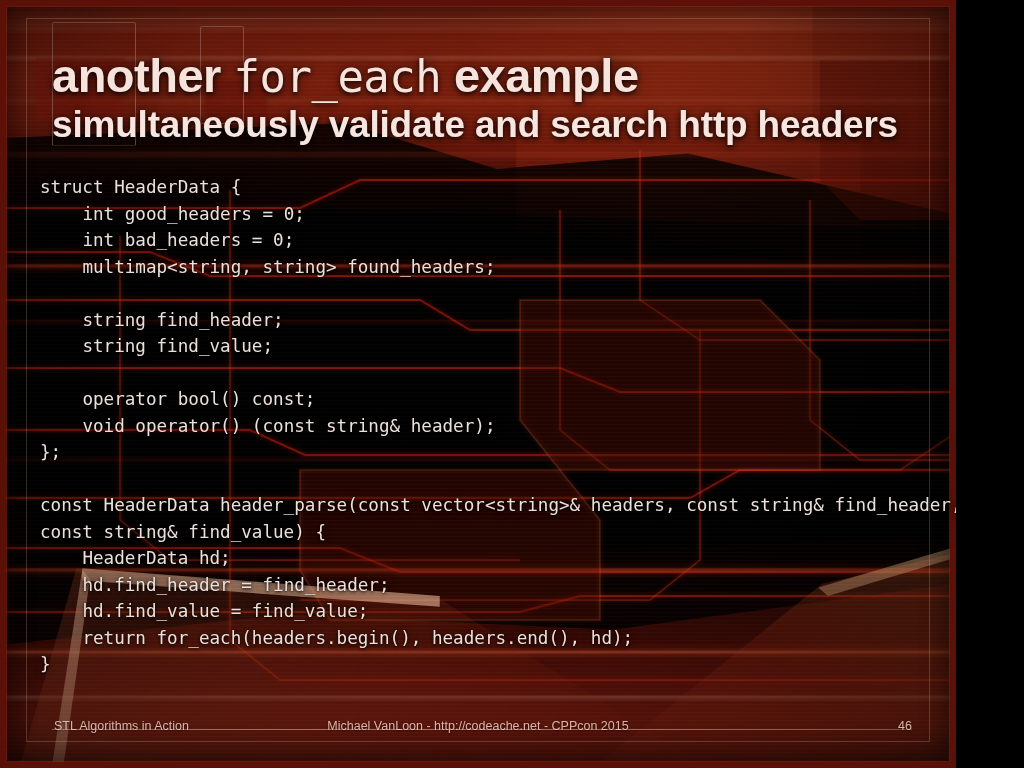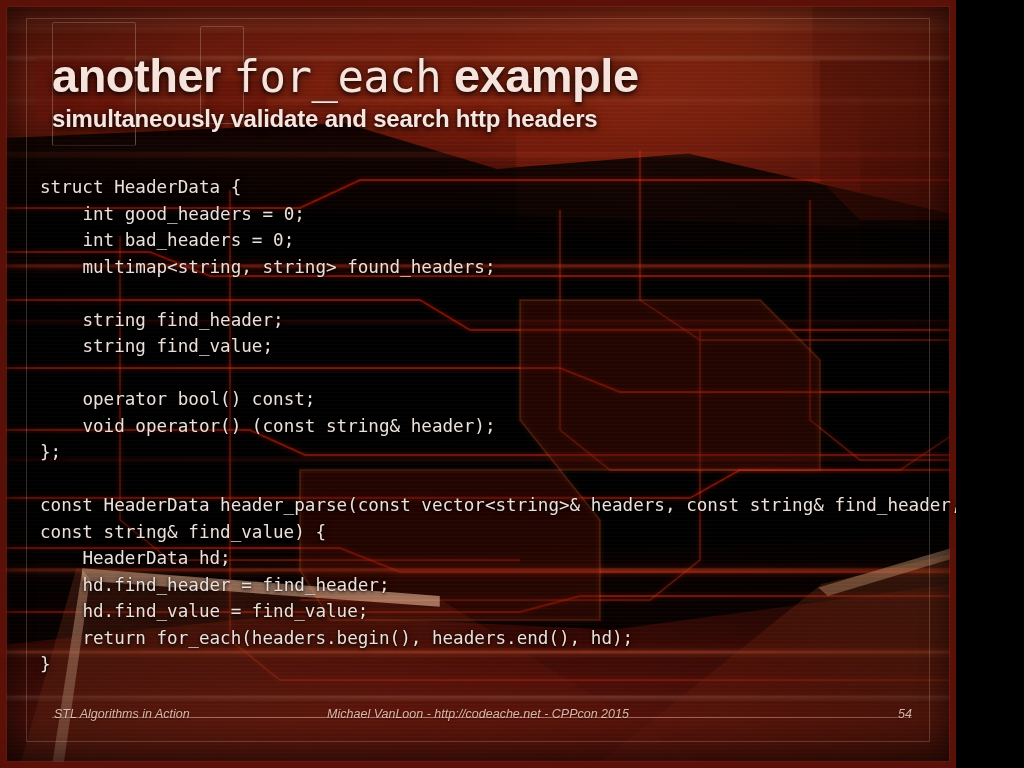--- a/index.html
+++ b/index.html
@@ -200,21 +200,21 @@
   }
   .t-bold { font-weight: 700; }
   .t-mono {
     font-family: "DejaVu Sans Mono", "Liberation Mono", monospace;
     font-weight: 400;
     font-size: 44px;
   }
   .subtitle {
     margin: 6px 0 0 0;
     color: #f7e6e0;
-    font-size: 24px;
+    font-size: 37px;
     font-weight: 700;
     line-height: 1.05;
     letter-spacing: -0.2px;
     white-space: nowrap;
     text-shadow: 0 2px 5px rgba(0,0,0,0.85), 0 0 12px rgba(0,0,0,0.5);
   }
 
   .code-block {
     position: absolute;
     left: 40px;
@@ -229,24 +229,23 @@
     text-shadow: 0 1px 3px rgba(0,0,0,0.9), 0 0 8px rgba(0,0,0,0.6);
   }
   .code-line { display: block; min-height: 26.5px; }
   .code-line.blank { min-height: 26.5px; }
 
   
   .footer {
     position: absolute;
     left: 0;
     right: 0;
-    bottom: 12px;
+    bottom: 0;
     height: 60px;
     z-index: 11;
-    font-style: italic;
   }
   .footer-rule {
     position: absolute;
     left: 52px;
     right: 44px;
     top: 21px;
     height: 1px;
     background: linear-gradient(90deg, rgba(255,215,195,0.38), rgba(255,215,195,0.50) 50%, rgba(255,215,195,0.30));
   }
   .footer-text {
@@ -356,16 +355,16 @@
     </div>
 
     <pre class="code-block"><span class="code-line">struct HeaderData {</span><span class="code-line">    int good_headers = 0;</span><span class="code-line">    int bad_headers = 0;</span><span class="code-line">    multimap&lt;string, string&gt; found_headers;</span><span class="code-line blank"></span><span class="code-line">    string find_header;</span><span class="code-line">    string find_value;</span><span class="code-line blank"></span><span class="code-line">    operator bool() const;</span><span class="code-line">    void operator() (const string&amp; header);</span><span class="code-line">};</span><span class="code-line blank"></span><span class="code-line">const HeaderData header_parse(const vector&lt;string&gt;&amp; headers, const string&amp; find_header, const string&amp; find_value) {</span><span class="code-line">    HeaderData hd;</span><span class="code-line">    hd.find_header = find_header;</span><span class="code-line">    hd.find_value = find_value;</span><span class="code-line">    return for_each(headers.begin(), headers.end(), hd);</span><span class="code-line">}</span></pre>
 
   </div>
 
   <div class="footer">
     <div class="footer-rule"></div>
     <div class="footer-text footer-left">STL Algorithms in Action</div>
     <div class="footer-text footer-center">Michael VanLoon - http://codeache.net - CPPcon 2015</div>
-    <div class="footer-text footer-page">54</div>
+    <div class="footer-text footer-page">46</div>
   </div>
 
 </div>
 
 </body></html>

